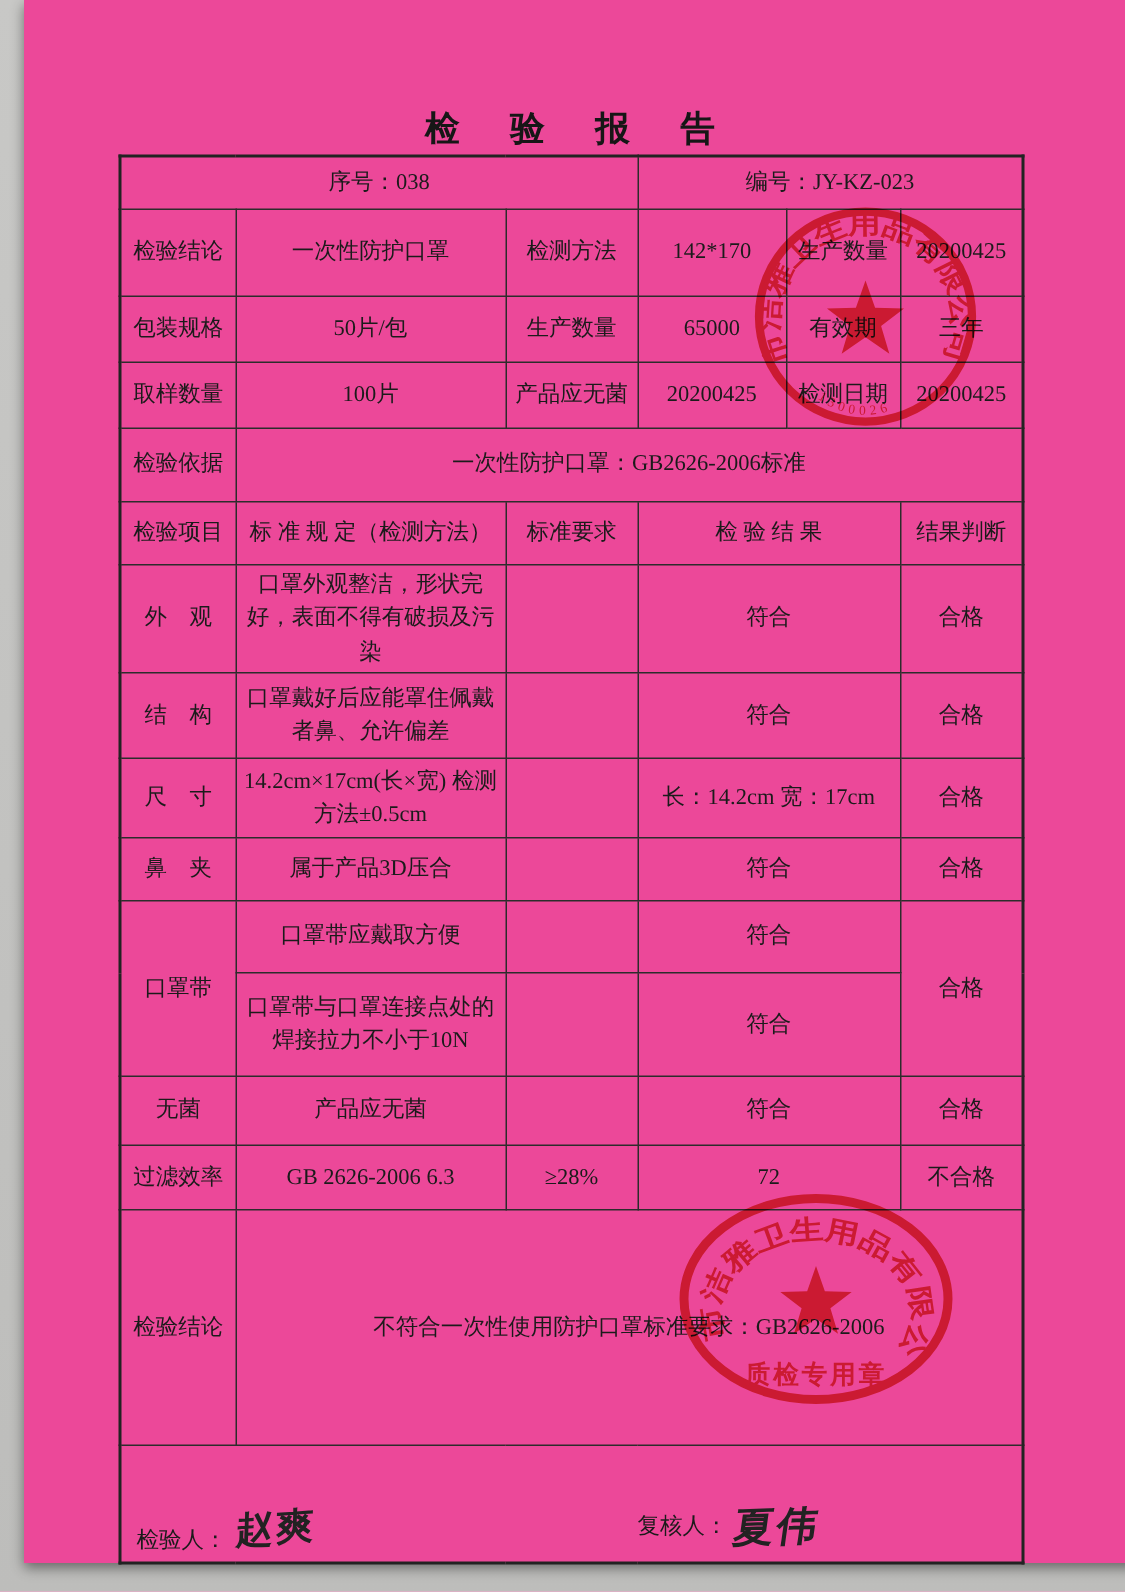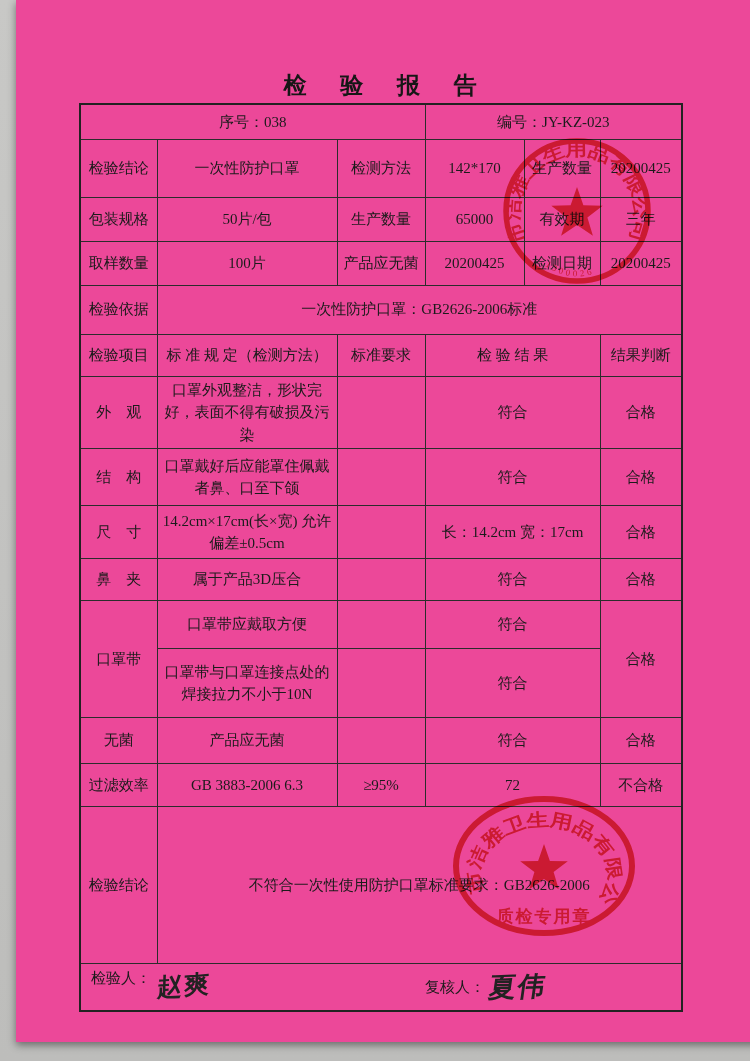--- a/index.html
+++ b/index.html
@@ -29,22 +29,22 @@
   }
   table.report td {
     border: 1.6px solid #2c2c2c;
     text-align: center; vertical-align: middle;
     padding: 2px 4px; line-height: 1.5;
   }
   table.report { border: 2.4px solid #222; }
   td.left { text-align: left; padding-left: 10px; }
   td.std { line-height: 1.55; margin-top: 17px; }
   .sig-row-inner {
-    display: flex; align-items: flex-start; gap: 6px;
-    padding-left: 6px; position: relative;
+    display: flex; align-items: flex-end; gap: 6px;
+    padding-left: 6px; position: relative; margin-top: 32px;
   }
   .sig {
     font-size: 25px; font-weight: bold; color: #222;
     transform: rotate(-4deg) skewX(-6deg);
     display: inline-block; letter-spacing: 2px;
   }
   .reviewer-group { margin-left: 208px; display: flex; align-items: center; gap: 4px; }
   .sig2 { transform: rotate(-2deg) skewX(-10deg); font-size: 27px; }
   .stamp { position: absolute; mix-blend-mode: multiply; opacity: .83; pointer-events: none; }
 </style>
@@ -111,29 +111,29 @@
     <tr style="height:53px">
       <td>外　观</td>
       <td class="std">口罩外观整洁，形状完好，表面不得有破损及污染</td>
       <td></td>
       <td colspan="2">符合</td>
       <td>合格</td>
     </tr>
 
     <tr style="height:57px">
       <td>结　构</td>
-      <td class="std">口罩戴好后应能罩住佩戴者鼻、口至下颌</td>
+      <td class="std">口罩戴好后应能罩住佩戴者鼻、允许偏差</td>
       <td></td>
       <td colspan="2">符合</td>
       <td>合格</td>
     </tr>
 
     <tr style="height:53px">
       <td>尺　寸</td>
-      <td class="std">14.2cm×17cm(长×宽) 允许偏差±0.5cm</td>
+      <td class="std">14.2cm×17cm(长×宽) 检测方法±0.5cm</td>
       <td></td>
       <td colspan="2">长：14.2cm 宽：17cm</td>
       <td>合格</td>
     </tr>
 
     <tr style="height:42px">
       <td>鼻　夹</td>
       <td class="std">属于产品3D压合</td>
       <td></td>
       <td colspan="2">符合</td>
@@ -156,22 +156,22 @@
     <tr style="height:46px">
       <td>无菌</td>
       <td class="std">产品应无菌</td>
       <td></td>
       <td colspan="2">符合</td>
       <td>合格</td>
     </tr>
 
     <tr style="height:43px">
       <td>过滤效率</td>
-      <td class="std">GB 3883-2006 6.3</td>
-      <td>≥95%</td>
+      <td class="std">GB 2626-2006 6.3</td>
+      <td>≥28%</td>
       <td colspan="2">72</td>
       <td>不合格</td>
     </tr>
 
     <tr style="height:157px">
       <td>检验结论</td>
       <td colspan="5">不符合一次性使用防护口罩标准要求：GB2626-2006</td>
     </tr>
 
     <tr style="height:47px">

